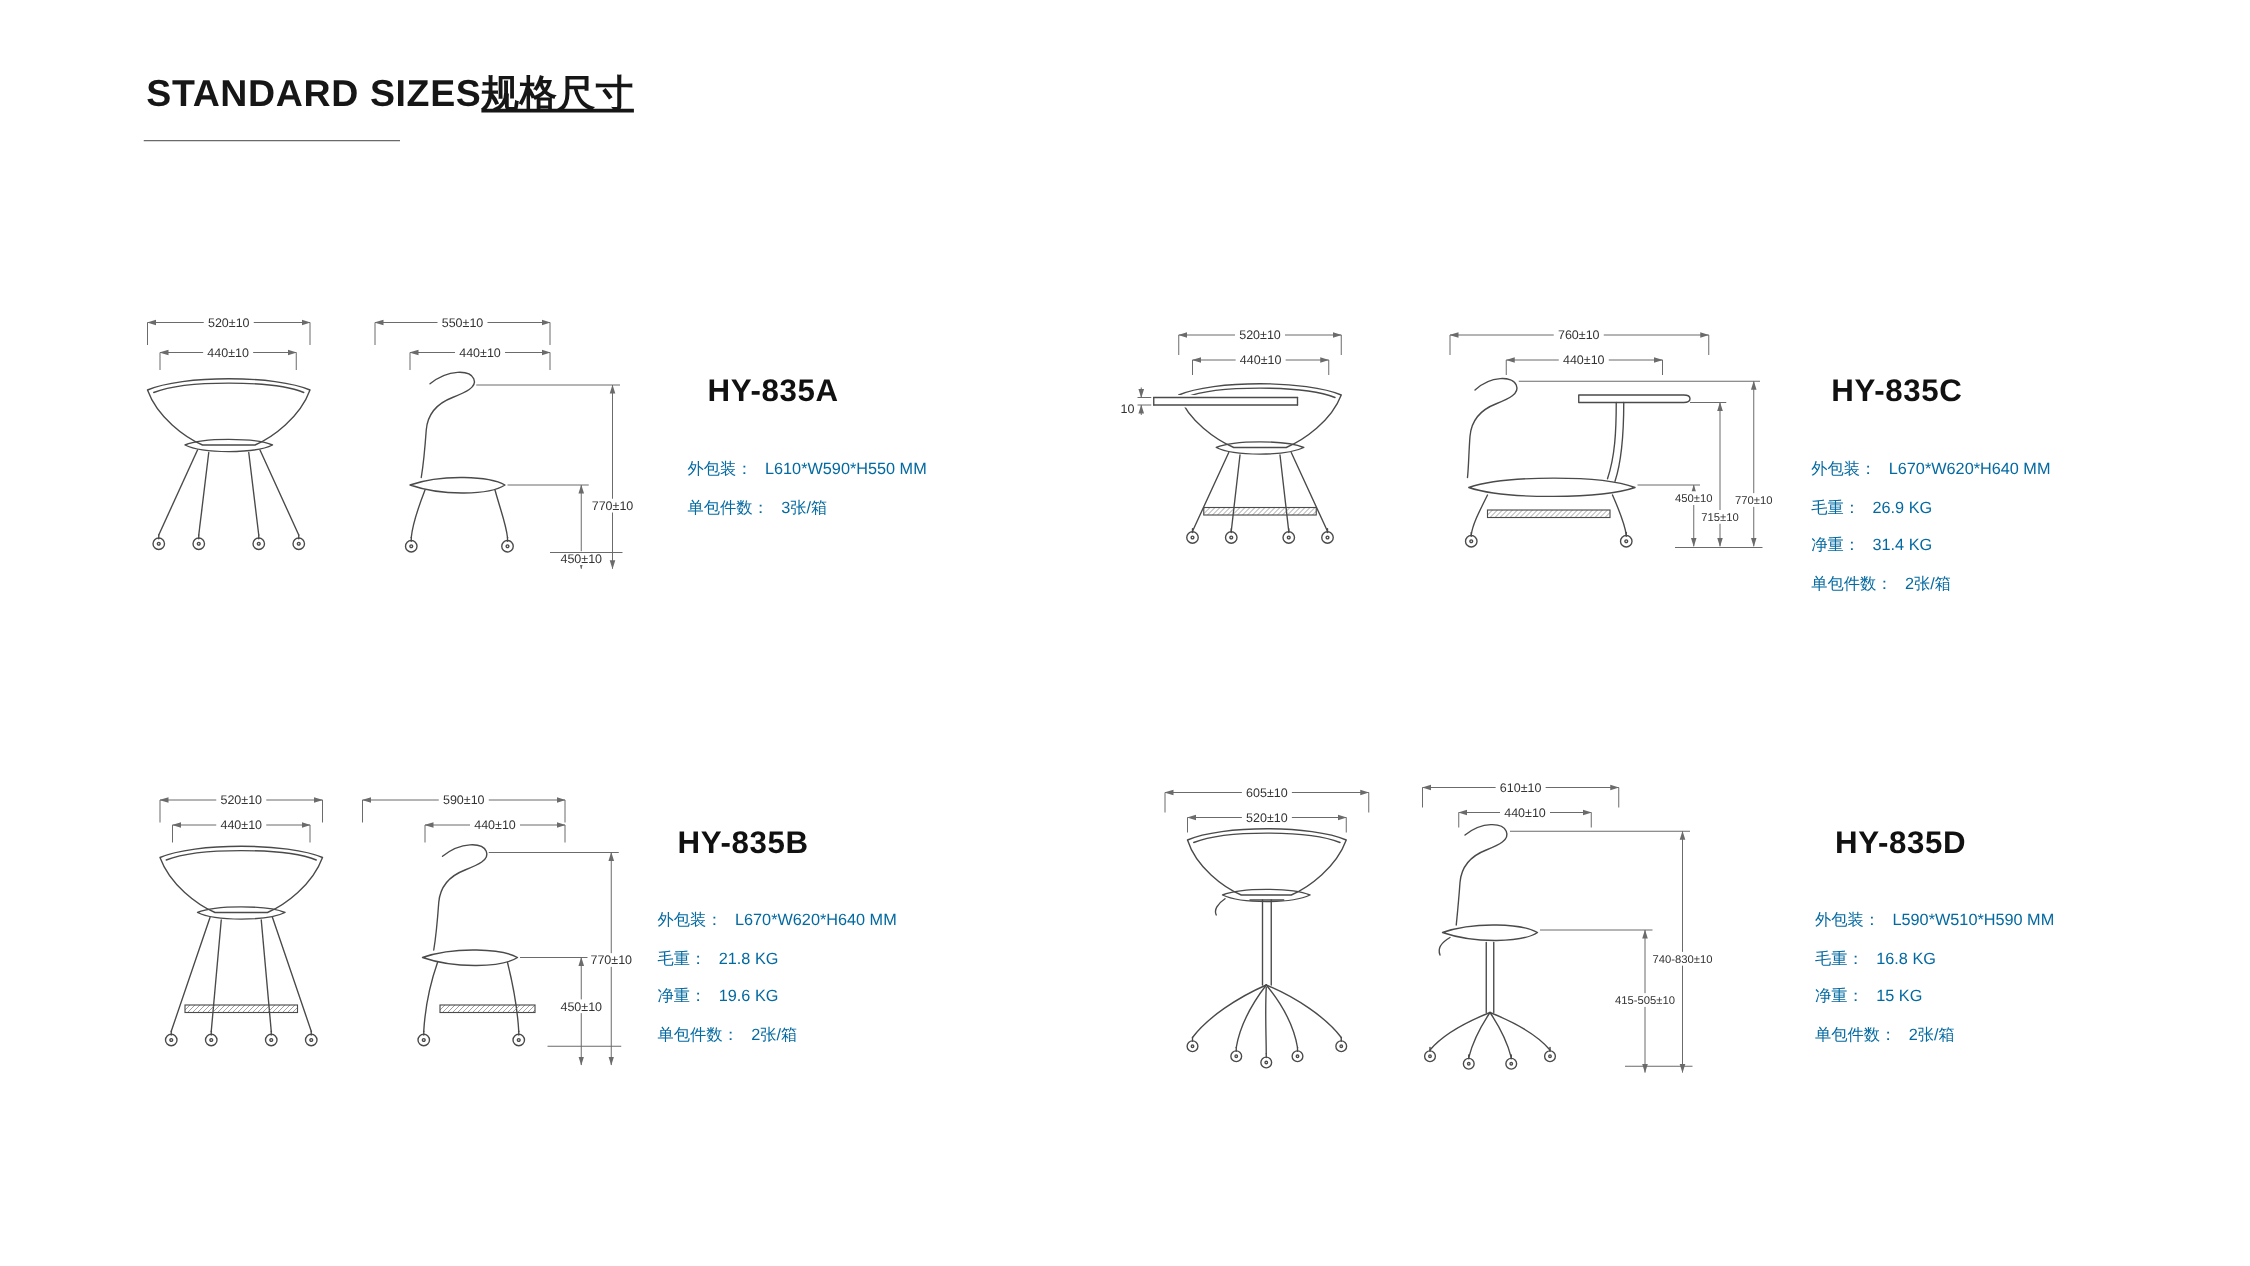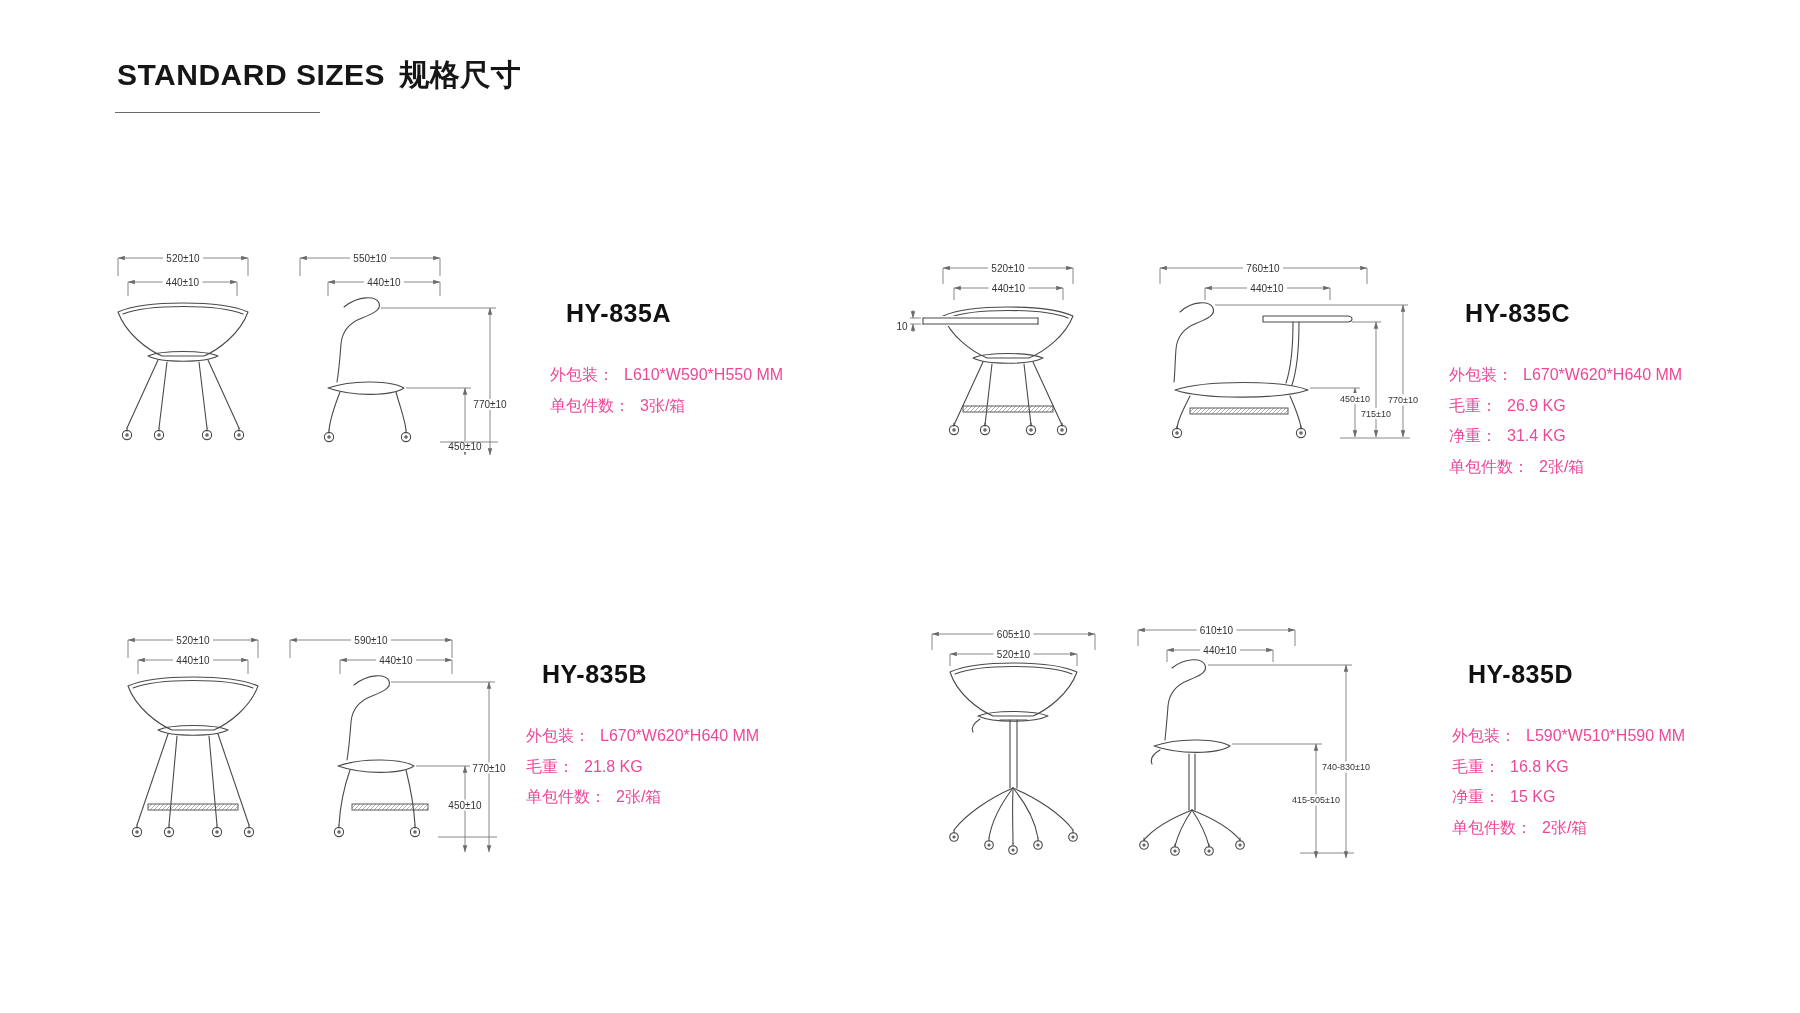--- a/index.html
+++ b/index.html
@@ -4,26 +4,26 @@
 <style>
   html,body{margin:0;padding:0;}
   body{
     width:1800px;height:1013px;position:relative;background:#ffffff;
     font-family:"Liberation Sans","DejaVu Sans",sans-serif;overflow:hidden;
   }
   .page-title{
     position:absolute;left:117px;top:55px;font-size:30px;font-weight:700;
     color:#161616;letter-spacing:.5px;white-space:nowrap;
   }
-  .page-title .zh{margin-left:14px;}
+  .page-title .zh{text-decoration:underline;}
   .title-rule{position:absolute;left:115px;top:112px;width:205px;height:1px;background:#6a6a6a;}
   .spec-block{position:absolute;white-space:nowrap;}
   .model{font-size:25px;font-weight:700;color:#111;line-height:26px;letter-spacing:.5px;margin-left:16px;}
   .spec-rows{margin-top:34px;}
-  .spec-row{font-size:16px;color:#ec4899;line-height:30.5px;}
+  .spec-row{font-size:13px;color:#0369a1;line-height:30.5px;}
   .spec-value{margin-left:10px;}
   svg.drawing{position:absolute;}
   .ln{stroke:#4a4a4a;fill:none;stroke-width:1.1;stroke-linecap:round;stroke-linejoin:round;}
   .dim{stroke:#6b6b6b;fill:none;stroke-width:.8;}
   .rack{stroke:#4a4a4a;stroke-width:.9;}
   .dimtxt{font-size:10px;fill:#333;}
   .dimtxt-s{font-size:9px;fill:#333;}
   .lblbg{fill:#ffffff;}
 </style>
 </head>
@@ -173,20 +173,21 @@
   <rect class="lblbg" x="370" y="142.5" width="38" height="11"></rect>
   <text class="dimtxt" x="389" y="151.5" text-anchor="middle">770±10</text>
   <line class="dim" x1="338" y1="217" x2="397" y2="217"></line>
 </svg>
 
 <div class="spec-block" style="left:526px;top:661px">
   <div class="model">HY-835B</div>
   <div class="spec-rows">
     <div class="spec-row"><span class="spec-label">外包装：</span><span class="spec-value">L670*W620*H640 MM</span></div>
     <div class="spec-row"><span class="spec-label">毛重：</span><span class="spec-value">21.8 KG</span></div>
+    <div class="spec-row"><span class="spec-label">净重：</span><span class="spec-value">19.6 KG</span></div>
     <div class="spec-row"><span class="spec-label">单包件数：</span><span class="spec-value">2张/箱</span></div>
   </div>
 </div>
 
 <svg class="drawing" style="left:890px;top:240px" width="540" height="230" viewBox="0 0 540 230">
   <defs>
     <marker id="mC" markerWidth="9" markerHeight="8" refX="8.5" refY="4" orient="auto-start-reverse">
       <path d="M0,1.2 L9,4 L0,6.8 Z" fill="#6b6b6b"></path>
     </marker>
     <pattern id="haC" patternUnits="userSpaceOnUse" width="4" height="4">

